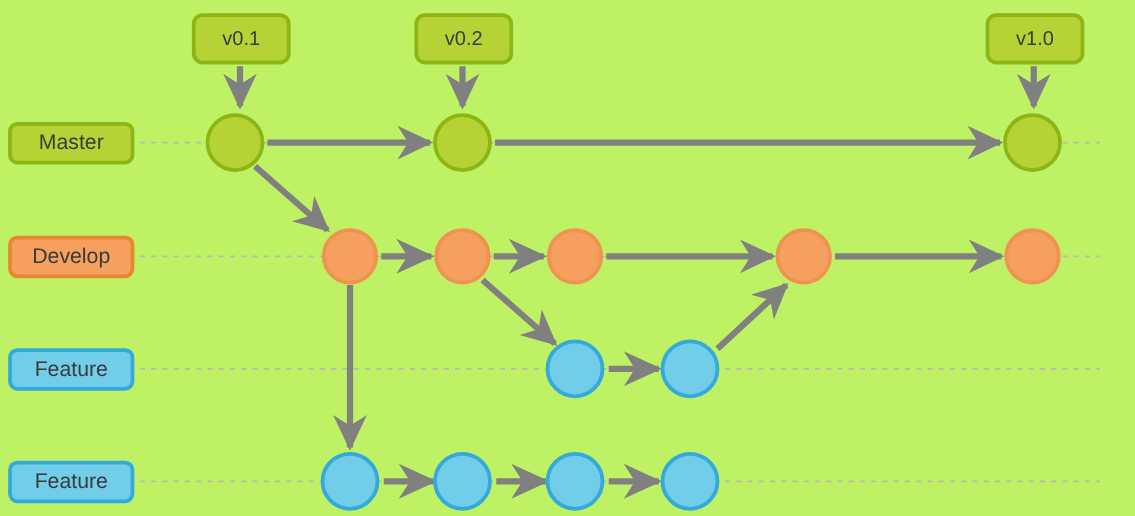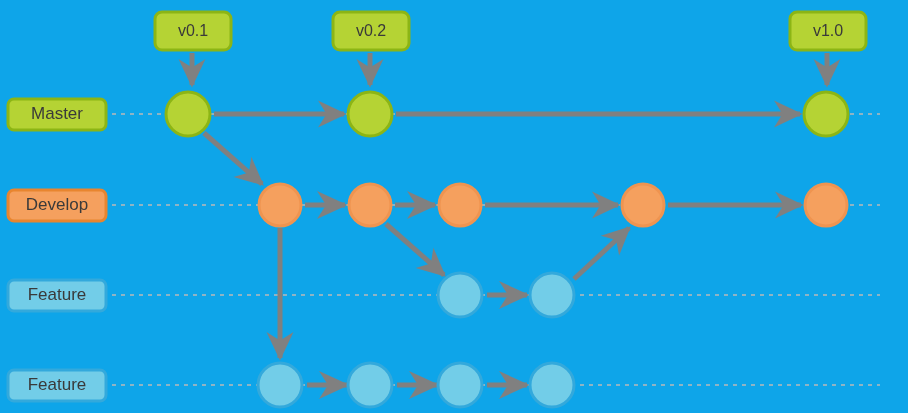--- a/index.html
+++ b/index.html
@@ -7,21 +7,21 @@
     padding: 0;
     background: #ffffff;
   }
   body {
     font-family: "Liberation Sans", sans-serif;
   }
   #diagram-root {
     position: relative;
     width: 908px;
     height: 413px;
-    background: #0ea5e9;
+    background: #bef264;
     overflow: hidden;
   }
   #gitflow-svg {
     position: absolute;
     left: 0;
     top: 0;
     width: 908px;
     height: 413px;
     display: block;
   }

